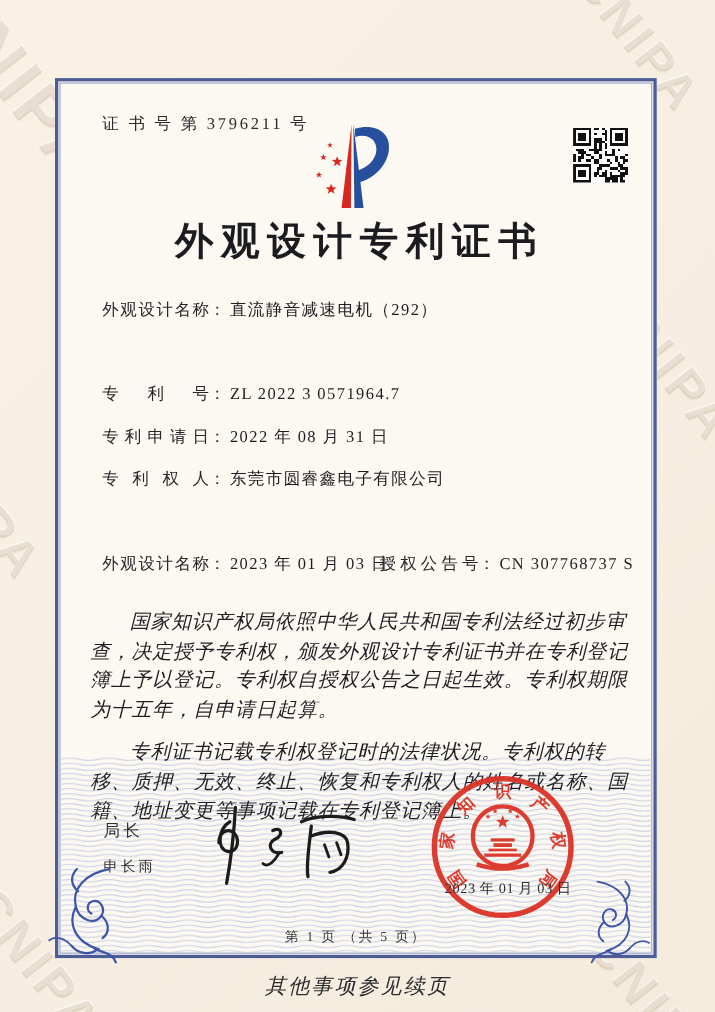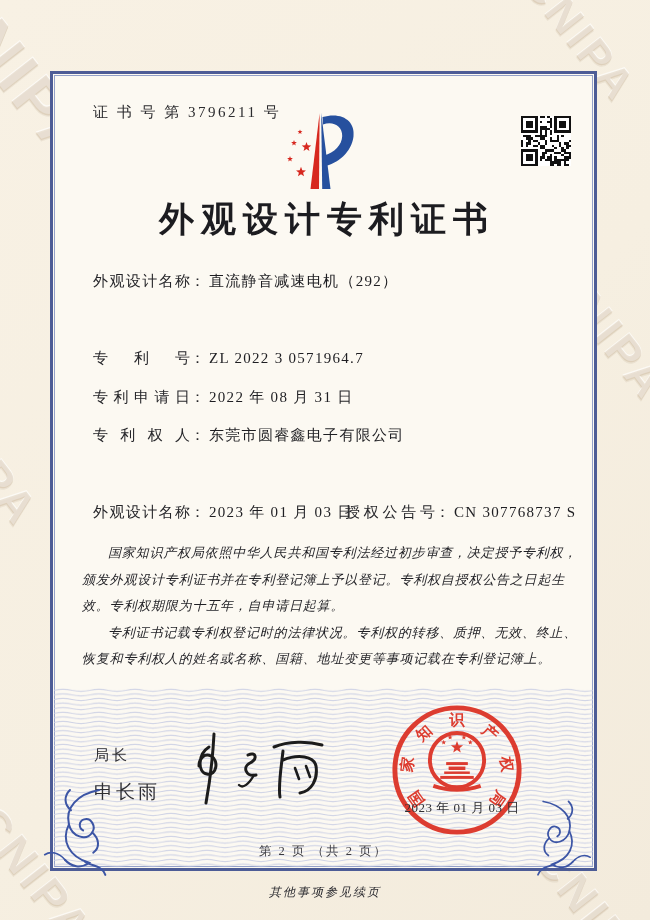--- a/index.html
+++ b/index.html
@@ -49,40 +49,40 @@
   .r1{top:272px}.r2{top:311px}.r3{top:349px}.r4{top:388px}.r5{top:426px}.r6{top:465px}.r7{top:503px}
   .flabel {
     display:inline-block; width:97px; text-align:justify; text-align-last:justify;
     color:#26262a; vertical-align:top;font-family:Liberation Mono, monospace;
   }
   .fcolon { color:#26262a; }
   .fvalue { letter-spacing:1.3px; color:#1e1e22; padding-left:4px;text-align:center; }
   .fgroup2 { position:absolute; left:252px; top:0; }
   .body-text { position:absolute; left:82px; top:540px; width:497px; z-index:2; }
   .body-text p {
-    font-size:13px; line-height:26.6px; letter-spacing:0.8px; color:#1f1f24;
-    font-style:italic; text-indent:2em;
+    font-size:18px; line-height:26.6px; letter-spacing:0.8px; color:#1f1f24;
+    font-style:italic; text-indent:2em;margin-top:12px;
   }
   .signer-title { position:absolute; left:94px; top:746px; z-index:2;
     font-family:"Liberation Sans","DejaVu Sans",sans-serif; font-size:15px; letter-spacing:3px; color:#2e2e33; }
   .signer-name  { position:absolute; left:94px; top:779px; z-index:2;
-    font-family:"Liberation Sans","DejaVu Sans",sans-serif; font-size:19px; letter-spacing:3px; color:#2e2e33; }
+    font-family:"Liberation Sans","DejaVu Sans",sans-serif; font-size:13px; letter-spacing:3px; color:#2e2e33; }
   .signature { position:absolute; left:182px; top:731px; width:155px; height:78px; z-index:2; }
   .seal { position:absolute; left:388px; top:701px; width:138px; height:138px; z-index:3; opacity:.95; }
   .seal-date {
     position:absolute; left:398px; top:799px; width:128px; z-index:4; text-align:center;
     font-size:13px; letter-spacing:0.5px; color:#2f2f33; white-space:nowrap;
   }
   .pagination {
     position:absolute; left:50px; top:843px; width:547px; z-index:2; text-align:center;
     font-size:12.5px; letter-spacing:2px; color:#3a3a40;
   }
   .continuation {
     position:absolute; left:0; top:884px; width:650px; z-index:2; text-align:center;
-    font-size:12px; font-style:italic; letter-spacing:2px; color:#2c2c31;
+    font-size:19px; font-style:italic; letter-spacing:2px; color:#2c2c31;
   }
   .orn { position:absolute; z-index:2; }
   .orn-left  { left:38px;  top:786px; width:72px; height:95px; }
   .orn-right { left:531px; top:798px; width:68px; height:82px; transform:scaleX(-1); }
 </style>
 </head>
 <body>
 
 <div class="page">
 
@@ -340,16 +340,16 @@
     <g fill="none" stroke="#3c55a5" stroke-width="2" stroke-linecap="round">
       <path d="M60,4 C38,8 26,22 30,38 C33,50 47,55 53,46 C57,40 52,31 45,33 C40,34.5 39,41 44,44"></path>
       <path d="M30,38 C22,54 30,70 50,76 C42,82 32,80 26,73"></path>
       <path d="M46,75 C54,80 62,78 66,88"></path>
       <path d="M32,24 C25,18 25,10 31,4"></path>
       <path d="M53,46 C60,52 61,61 54,66"></path>
       <path d="M26,73 C20,66 12,64 6,68" stroke-width="1.6"></path>
     </g>
   </svg>
 
-  <div class="pagination">第 2 页 （共 2 页）</div>
+  <div class="pagination">第 1 页 （共 5 页）</div>
   <div class="continuation">其他事项参见续页</div>
 
 </div>
 
 </body></html>

